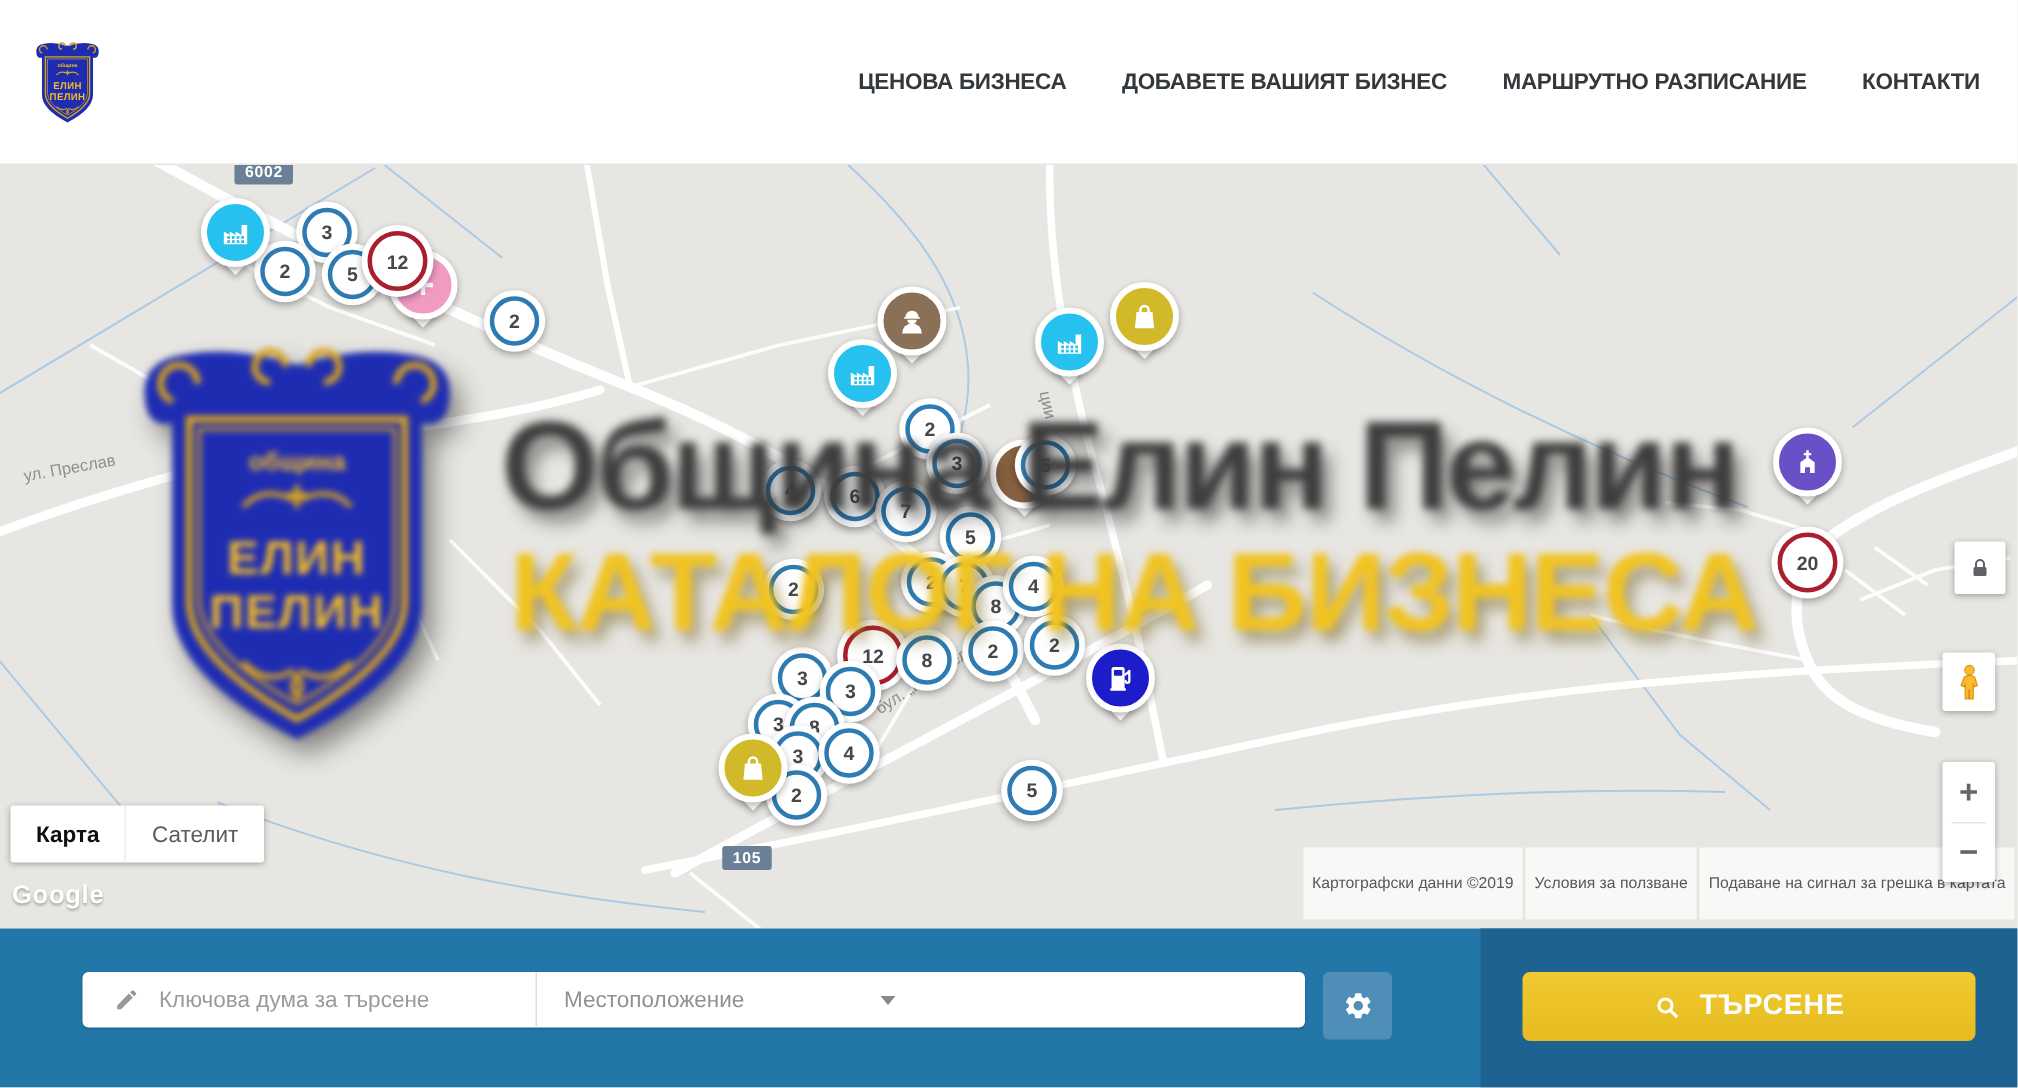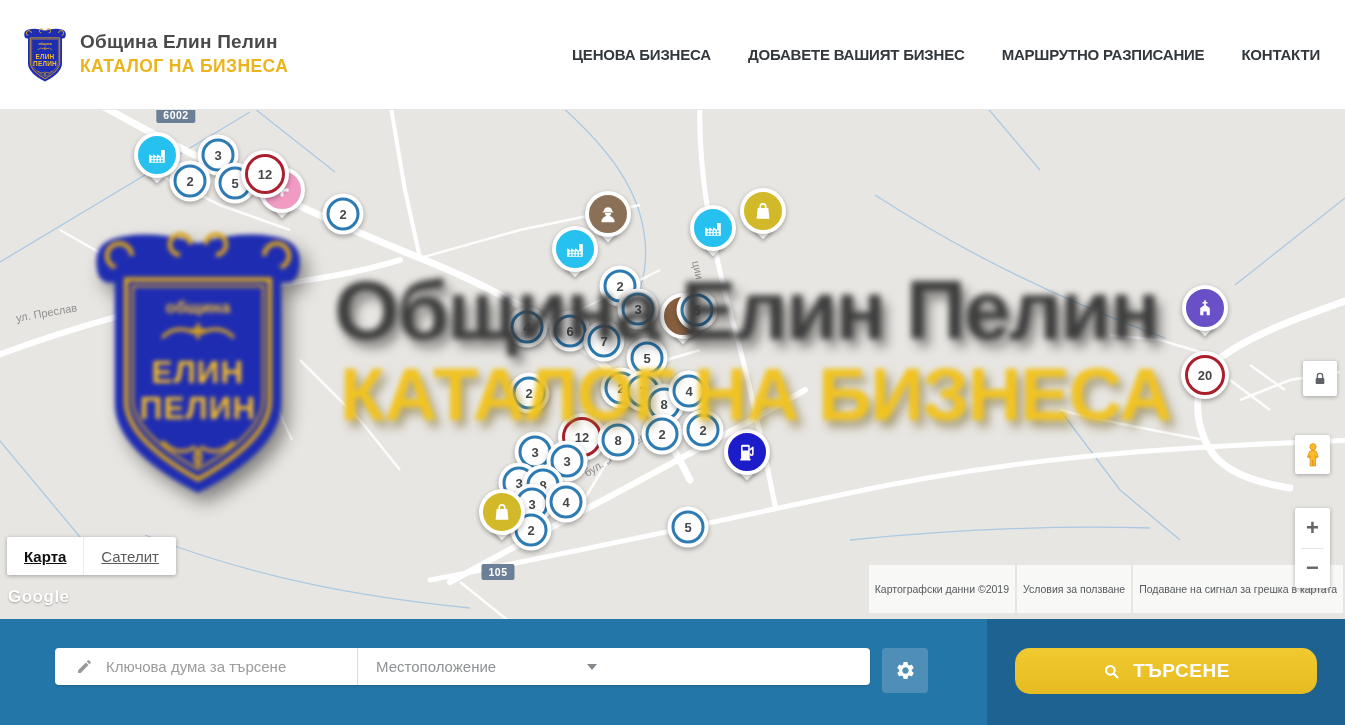--- a/index.html
+++ b/index.html
@@ -45,21 +45,21 @@
   .wm-title { position:absolute; left:334px; top:152px; font-size:84px; font-weight:bold; color:#3d3d3d;
               letter-spacing:-2px; white-space:nowrap; z-index:10; filter:blur(3px);
               text-shadow:6px 8px 10px rgba(0,0,0,.45); pointer-events:none; }
   .wm-sub { position:absolute; left:340px; top:242px; font-size:74px; font-weight:bold; color:#f1c320;
             letter-spacing:-1px; white-space:nowrap; z-index:10; filter:blur(2.6px);
             text-shadow:5px 7px 9px rgba(95,75,0,.5); pointer-events:none; }
 
   
   .maptype { position:absolute; left:7px; top:427px; height:38px; background:#fff; border-radius:2px;
              box-shadow:0 1px 4px rgba(0,0,0,.3); display:flex; z-index:12; }
-  .maptype .t { padding:0 17px; display:flex; align-items:center; font-size:15px; cursor:pointer;text-decoration:underline; }
+  .maptype .t { padding:0 17px; display:flex; align-items:center; font-size:15px; cursor:pointer; }
   .t-map { font-weight:bold; color:#0f0f0f; }
   .t-sat { color:#5b5b5b; border-left:1px solid #ececec; }
   .glogo { position:absolute; left:8px; bottom:12px; color:#fff; font-size:17px; font-weight:bold;
            letter-spacing:.5px; text-shadow:0 1px 2px rgba(0,0,0,.3); z-index:12; cursor:pointer; }
   .attrib { position:absolute; right:2px; bottom:6px; display:flex; gap:2px; z-index:12;
             font-size:10.5px; color:#55595c; }
   .attrib span { background:rgba(250,250,250,.85); padding:18px 6px; white-space:nowrap; }
   .ctl { position:absolute; background:#fff; border-radius:2px; box-shadow:0 1px 4px rgba(0,0,0,.3);
          display:flex; align-items:center; justify-content:center; z-index:12; cursor:pointer; }
   .lock-btn { left:1303px; top:251px; width:34px; height:35px; }
@@ -82,21 +82,21 @@
   .f-key input::placeholder { color:#9a9b9d; }
   .f-sel { border-left:1px solid #ddd; padding:0 18px; justify-content:space-between; cursor:pointer; }
   .f-cat { width:255px; } .f-loc { width:258px; }
   .f-sel .ph { font-size:15px; color:#8f9294; }
   .arrow { width:0; height:0; border-left:5px solid transparent; border-right:5px solid transparent;
            border-top:6px solid #848a8f; }
   .gear-btn { position:absolute; left:882px; top:29px; width:46px; height:45px; background:#4f8fb7;
               border:0; border-radius:4px; display:flex; align-items:center; justify-content:center; cursor:pointer; }
   .gear-btn svg { width:21px; height:21px; }
   .search-btn { position:absolute; left:1015px; top:29px; width:302px; height:46px;
-                background:linear-gradient(#f0ca30,#e6bb21); border:0; border-radius:15px; color:#fff;
+                background:linear-gradient(#f0ca30,#e6bb21); border:0; border-radius:5px; color:#fff;
                 font-weight:bold; font-size:19px; letter-spacing:.5px; display:flex; align-items:center;
                 justify-content:center; gap:12px; cursor:pointer; font-family:inherit; }
   .search-btn svg { width:19px; height:19px; }
 </style>
 </head>
 <body>
 
 <div class="page">
 
   <header class="header">
@@ -110,24 +110,20 @@
           <path d="M116 38 a9 9 0 1 0 -9 -9" stroke="#d9a41e" stroke-width="4" fill="none"></path>
           <path d="M26 48 L174 48 L174 170 Q174 212 100 250 Q26 212 26 170 Z" fill="#1e2cb2"></path>
           <path d="M36 60 L164 60 L164 168 Q164 202 100 238 Q36 202 36 168 Z" fill="none" stroke="#d9a41e" stroke-width="4"></path>
           <path d="M42 66 L158 66 L158 166 Q158 197 100 229 Q42 197 42 166 Z" fill="none" stroke="#d9a41e" stroke-width="2"></path>
           <text x="100" y="90" text-anchor="middle" font-size="15" font-weight="bold" fill="#f2bb2a">община</text>
           <path d="M68 112 q12 -13 30 -4 M132 112 q-12 -13 -30 -4 M100 99 v14 M94 105 h12" stroke="#d9a41e" stroke-width="3" fill="none"></path>
           <text x="100" y="152" text-anchor="middle" font-size="28" font-weight="bold" letter-spacing="1" fill="#f2bb2a">ЕЛИН</text>
           <text x="100" y="184" text-anchor="middle" font-size="28" font-weight="bold" letter-spacing="1" fill="#f2bb2a">ПЕЛИН</text>
           <path d="M68 204 q14 15 30 5 M132 204 q-14 15 -30 5 M100 211 q-5 9 0 14 q5 -5 0 -14" stroke="#d9a41e" stroke-width="3" fill="none"></path>
         </svg>
-      </span>
-      <span class="brand-text">
-        <div class="brand-title">Община Елин Пелин</div>
-        <div class="brand-sub">КАТАЛОГ НА БИЗНЕСА</div>
       </span>
     </div>
     <nav class="nav">
       <a>ЦЕНОВА БИЗНЕСА</a>
       <a>ДОБАВЕТЕ ВАШИЯТ БИЗНЕС</a>
       <a>МАРШРУТНО РАЗПИСАНИЕ</a>
       <a>КОНТАКТИ</a>
     </nav>
   </header>
 

